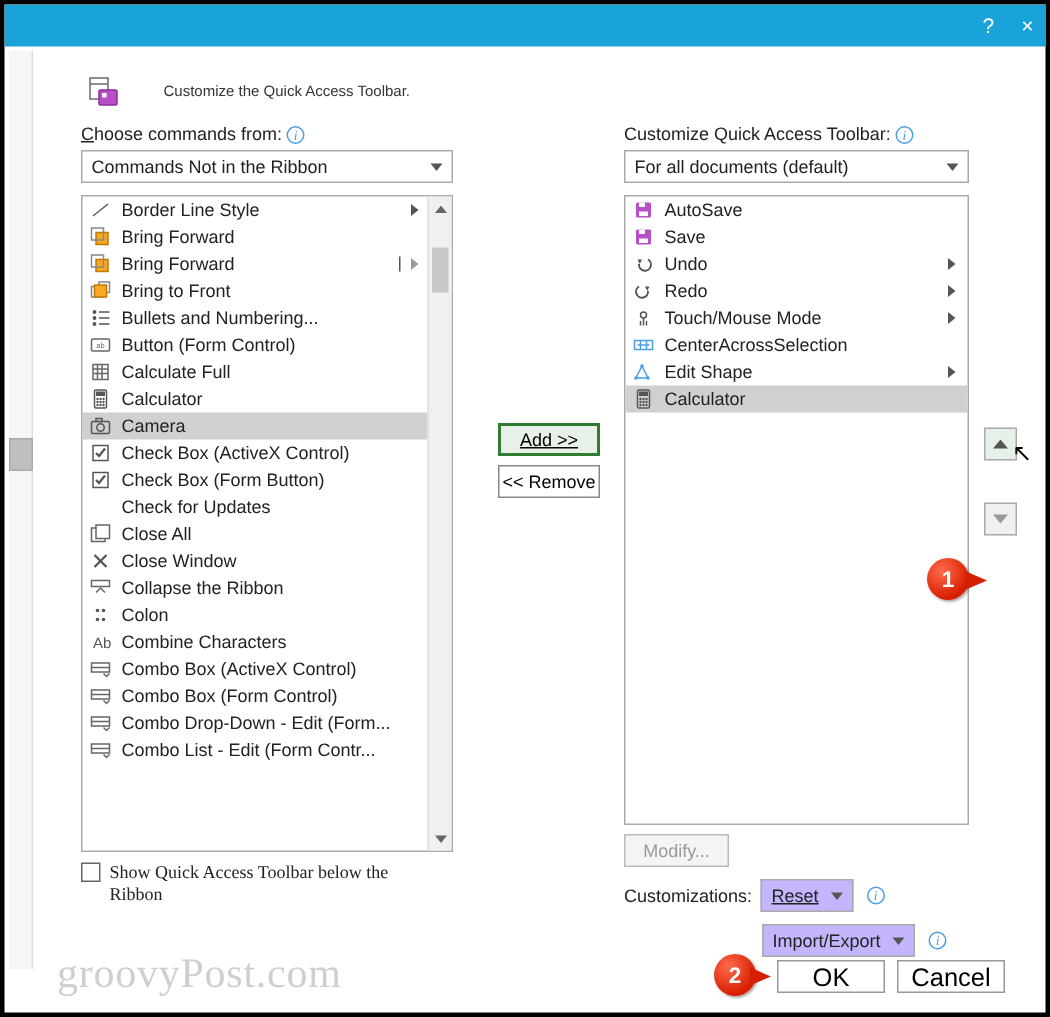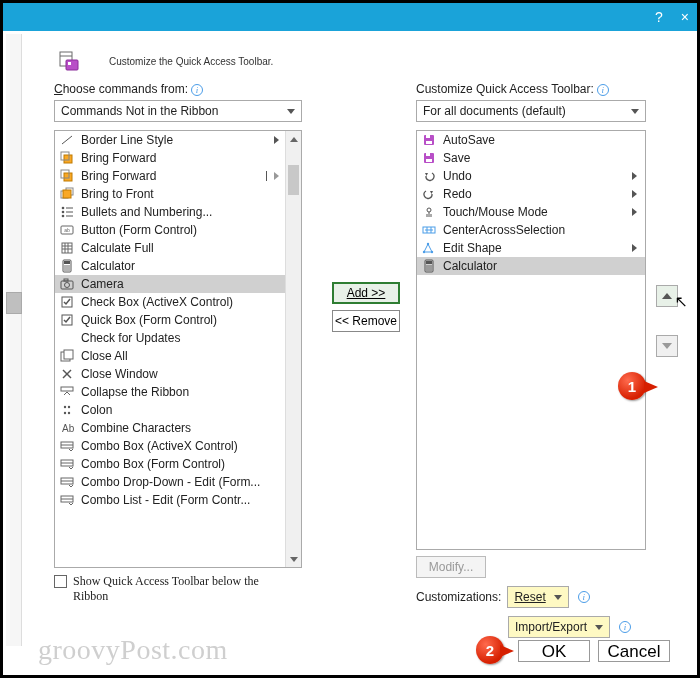--- a/index.html
+++ b/index.html
@@ -225,21 +225,21 @@
     gap: 6px;
     margin-top: 8px;
   }
   .custom-row .small-dd {
     border: 1px solid #aaa;
     height: 22px;
     display: inline-flex;
     align-items: center;
     padding: 0 6px;
     gap: 8px;
-    background: #fef9c3;
+    background: #c4b5fd;
   }
   .custom-row .small-dd .caret {
     width: 0; height: 0;
     border-left: 4px solid transparent;
     border-right: 4px solid transparent;
     border-top: 5px solid #555;
   }
 
   
   .move-btns {
@@ -494,21 +494,21 @@
               </span>
               <span class="txt">Check Box (ActiveX Control)</span>
             </div>
             <div class="row">
               <span class="icn">
                 <svg width="14" height="14" viewBox="0 0 14 14">
                   <rect x="2" y="2" width="10" height="10" fill="none" stroke="#555"></rect>
                   <path d="M4 7 L6 9 L10 4" fill="none" stroke="#555" stroke-width="1.5"></path>
                 </svg>
               </span>
-              <span class="txt">Quick Box (Form Control)</span>
+              <span class="txt">Check Box (Form Button)</span>
             </div>
             <div class="row">
               <span class="icn">
                 <svg width="14" height="14" viewBox="0 0 14 14"></svg>
               </span>
               <span class="txt">Check for Updates</span>
             </div>
             <div class="row">
               <span class="icn">
                 <svg width="14" height="14" viewBox="0 0 14 14">

